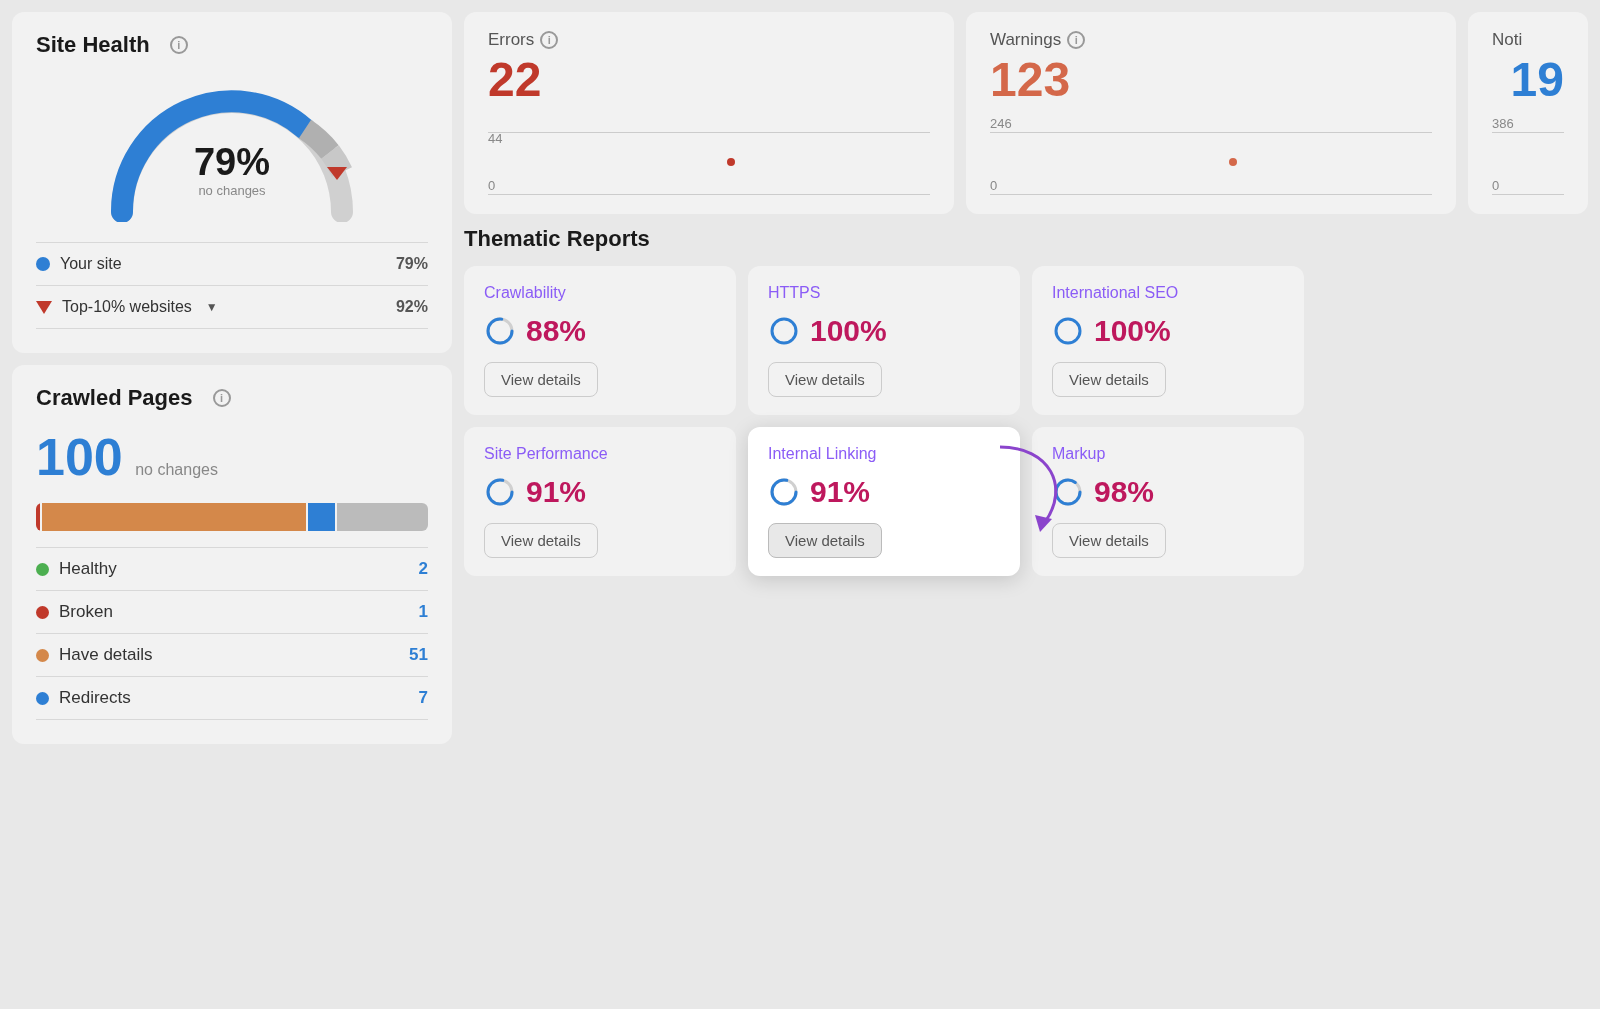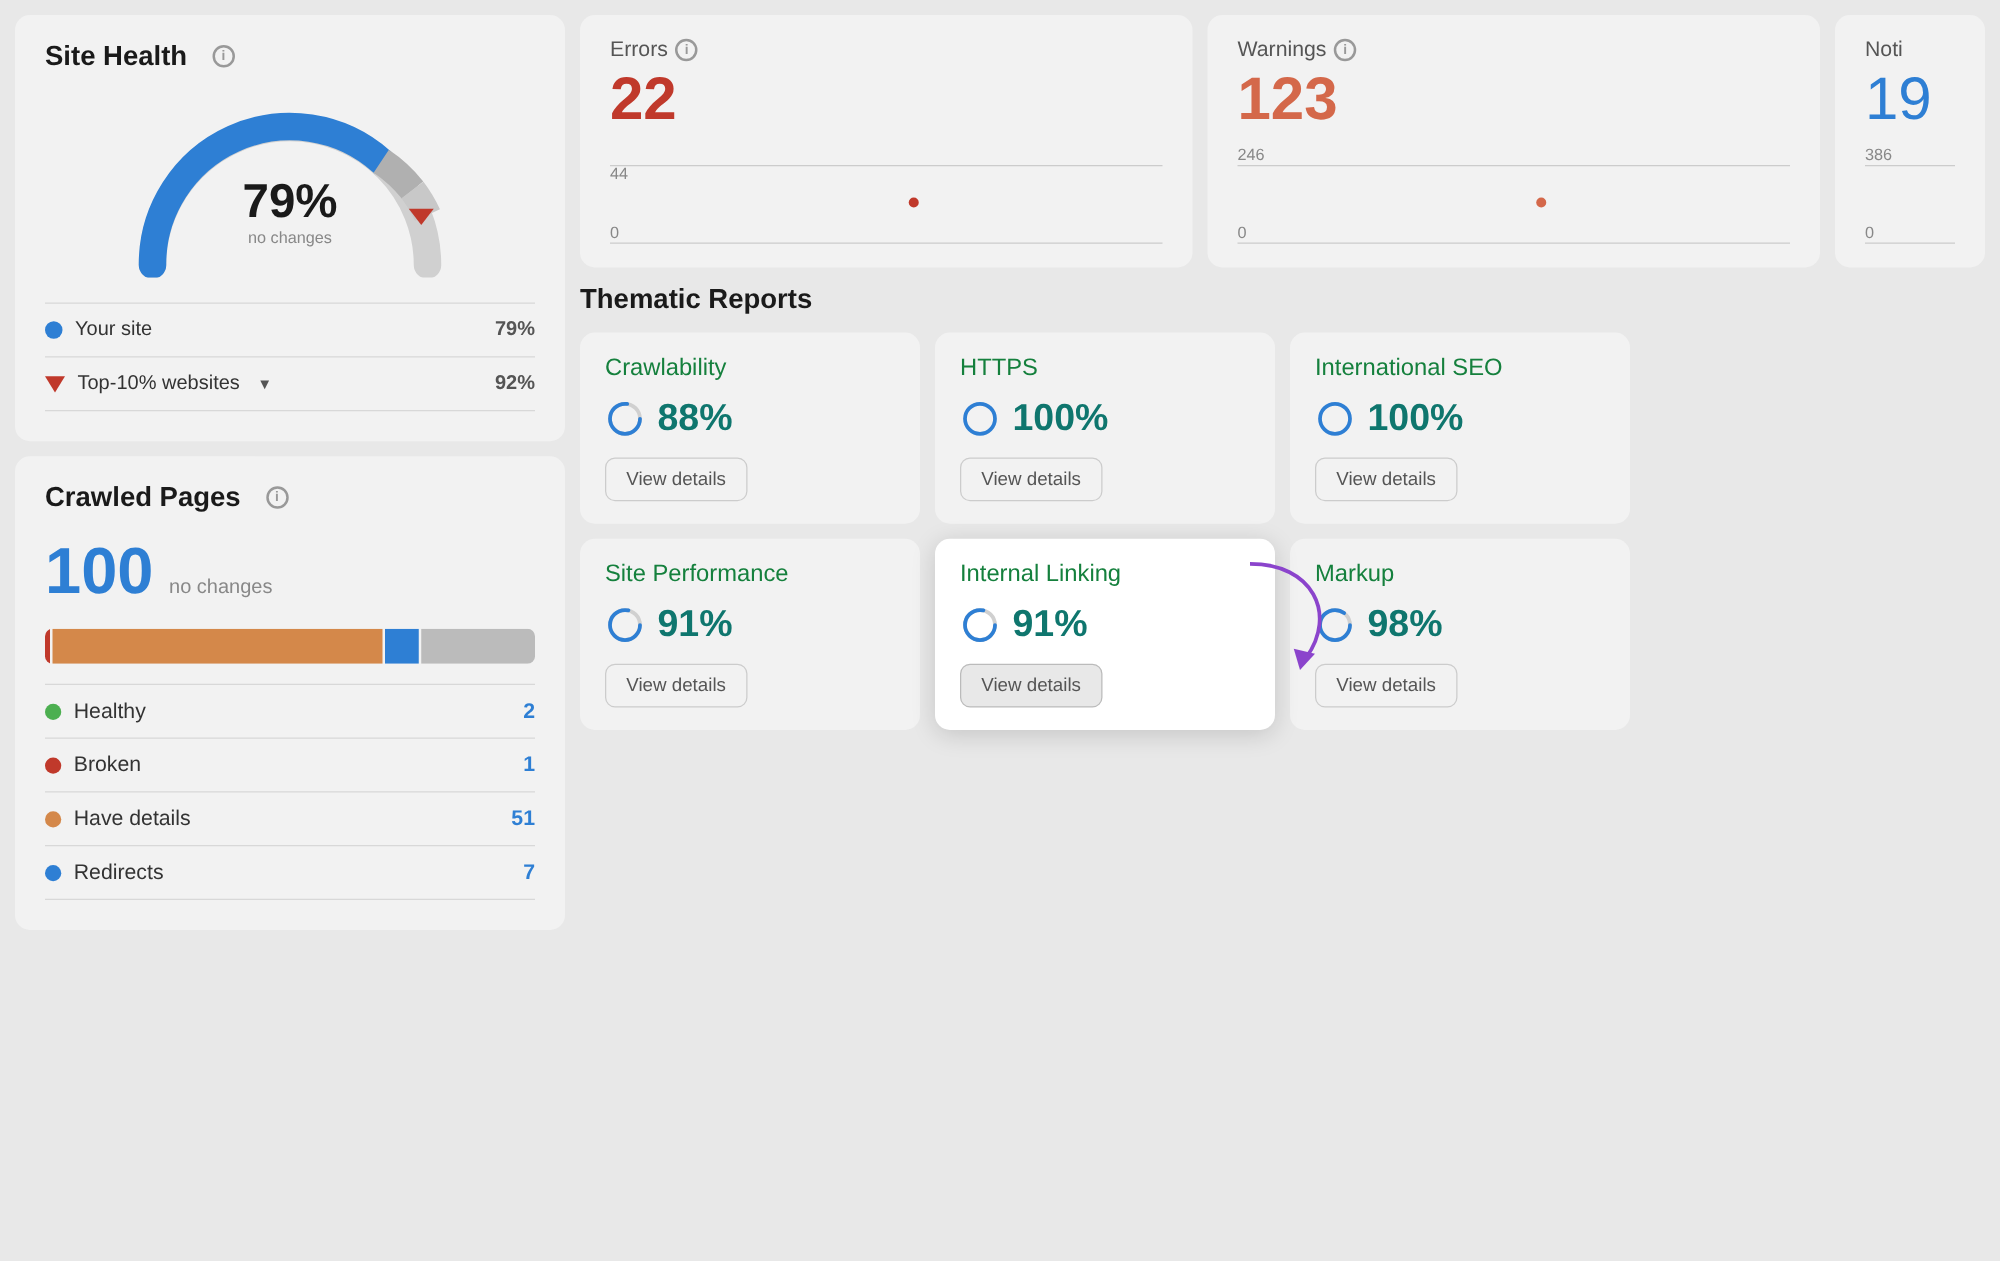--- a/index.html
+++ b/index.html
@@ -242,23 +242,24 @@
 
     .metric-value-orange {
       font-size: 48px;
       font-weight: 800;
       color: #d4684a;
       line-height: 1;
     }
 
     .metric-value-blue {
       font-size: 48px;
-      font-weight: 400;
+      font-weight: 700;
       color: #2e7fd4;
       line-height: 1;
+      text-align: right;
     }
 
     .metric-chart {
       margin-top: 12px;
       position: relative;
       height: 80px;
     }
 
     .chart-line {
       position: absolute;
@@ -304,36 +305,36 @@
       position: relative;
     }
 
     .report-card.highlighted {
       background: #ffffff;
       box-shadow: 0 4px 20px rgba(0,0,0,0.15);
       z-index: 10;
     }
 
     .report-name {
-      font-size: 19px;
-      color: #15803d;
+      font-size: 16px;
+      color: #8b5cf6;
       margin-bottom: 12px;
     }
 
     .report-score-row {
       display: flex;
       align-items: center;
       gap: 10px;
       margin-bottom: 14px;
     }
 
     .report-score {
       font-size: 30px;
       font-weight: 800;
-      color: #0f766e;
+      color: #be185d;
     }
 
     .view-details-btn {
       display: inline-block;
       padding: 8px 16px;
       border: 1px solid #ccc;
       border-radius: 8px;
       font-size: 15px;
       color: #555;
       background: #f2f2f2;

